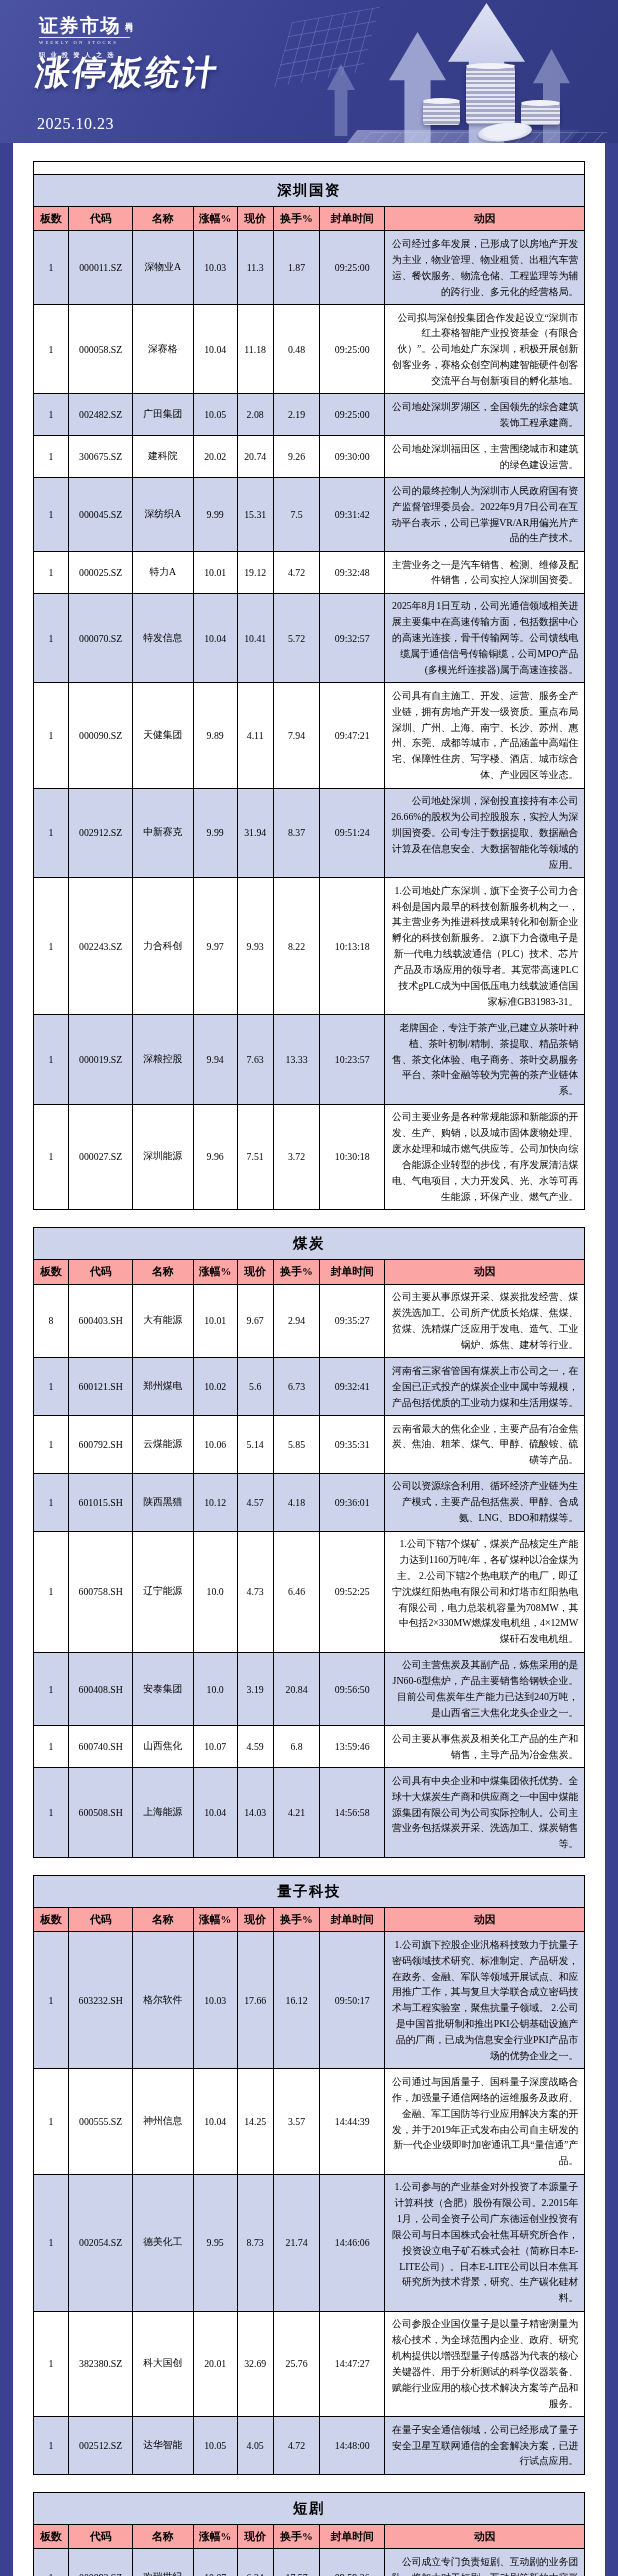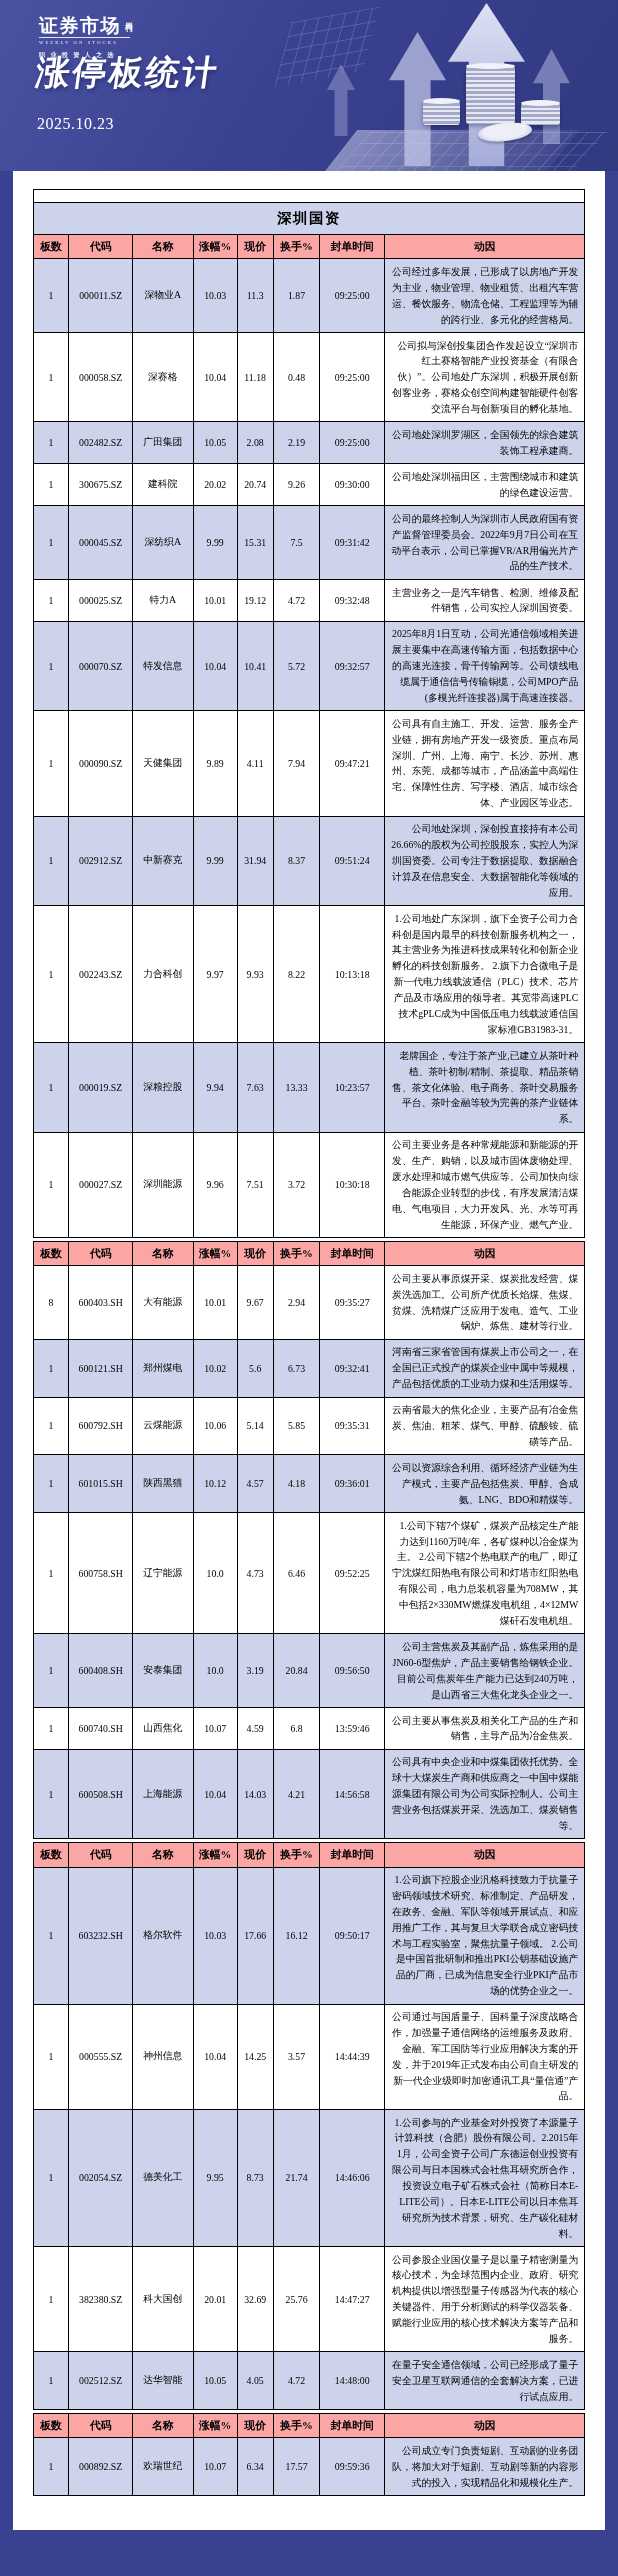--- a/index.html
+++ b/index.html
@@ -1,20 +1,20 @@
 <!DOCTYPE html>
 <html style="font-size:8.2px"><head>
 <meta charset="utf-8">
 <style>
   html,body{margin:0;padding:0;background:#3A4191;}
   body{width:618px;font-family:"Liberation Serif","DejaVu Serif",serif;}
   .page{width:618px;position:relative;}
 
   
-  .hdr{position:relative;height:171px;overflow:hidden;
+  .hdr{position:relative;height:143px;overflow:hidden;
        background:linear-gradient(120deg,#4a52a2 0%,#3a4191 45%,#313981 100%);}
   .illus{position:absolute;right:0;top:0;width:340px;height:171px;}
   .grid1{position:absolute;left:5.2px;top:15.5px;width:88px;height:62px;opacity:.35;
          background-image:linear-gradient(rgba(160,175,235,.9) 1px,transparent 1px),
                           linear-gradient(90deg,rgba(160,175,235,.9) 1px,transparent 1px);
          background-size:13.4px 13.4px;transform:skewY(-10deg) skewX(-16deg);}
   .grid2{position:absolute;left:67px;bottom:-18px;width:237px;height:57px;opacity:.3;
          background-image:linear-gradient(rgba(210,218,248,.9) 0.5px,transparent 0.5px),
                           linear-gradient(90deg,rgba(210,218,248,.9) 0.5px,transparent 0.5px);
          background-size:15.5px 11.3px;transform:skewX(-42deg);}
@@ -51,21 +51,21 @@
 
   .big-title{position:absolute;left:36px;top:50px;color:#fff;font-size:34px;font-weight:900;
              letter-spacing:2.6px;transform:skewX(-8deg);
              font-family:"Liberation Sans","DejaVu Sans",sans-serif;
              text-shadow:1.5px 2.1px 4.1px rgba(8,10,40,.4);}
   .hdr-date{position:absolute;left:37px;top:115px;color:#fff;font-size:16px;letter-spacing:0.5px;}
 
   
   .panel{margin:0 13px 27px 13px;background:#fff;padding:17.5px 19.6px 31px 19.6px;}
   table.sec-table{width:100%;border-collapse:collapse;table-layout:fixed;
-                  border:1.3px solid #000;margin-bottom:3px;}
+                  border:1.3px solid #000;margin-bottom:17px;}
   table.sec-table th,table.sec-table td{border:0.5px solid #000;color:#000;}
   tr.pre-row th{height:10.3px;background:#fff;border-bottom:1px solid #000;}
   tr.title-row th{background:#CCD3EA;font-size:14.4px;font-weight:bold;padding:6.2px 0;
                   letter-spacing:1.5px;border-bottom:0.8px solid #000;}
   tr.head-row th{background:#fca5a5;font-size:10.8px;font-weight:bold;padding:4.6px 1px;}
   td{font-size:9.8px;text-align:center;padding:4.1px 2.1px;word-wrap:break-word;}
   td.reason{text-align:right;padding:4.6px 6.2px;line-height:1.62;}
   tr.row-blue td{background:#CCD3EA;}
   tr.row-white td{background:#FFFFFF;}
 </style>
@@ -262,20 +262,23 @@
             <col style="width: 6.5%;">
             <col style="width: 11.5%;">
             <col style="width: 11%;">
             <col style="width: 8%;">
             <col style="width: 6.5%;">
             <col style="width: 8.5%;">
             <col style="width: 11.7%;">
             <col style="width: 36.3%;">
           </colgroup>
           <thead>
+            <tr class="title-row">
+              <th colspan="8">煤炭</th>
+            </tr>
             <tr class="head-row">
               <th>板数</th>
               <th>代码</th>
               <th>名称</th>
               <th>涨幅%</th>
               <th>现价</th>
               <th>换手%</th>
               <th>封单时间</th>
               <th>动因</th>
             </tr>
@@ -368,20 +371,23 @@
             <col style="width: 6.5%;">
             <col style="width: 11.5%;">
             <col style="width: 11%;">
             <col style="width: 8%;">
             <col style="width: 6.5%;">
             <col style="width: 8.5%;">
             <col style="width: 11.7%;">
             <col style="width: 36.3%;">
           </colgroup>
           <thead>
+            <tr class="title-row">
+              <th colspan="8">量子科技</th>
+            </tr>
             <tr class="head-row">
               <th>板数</th>
               <th>代码</th>
               <th>名称</th>
               <th>涨幅%</th>
               <th>现价</th>
               <th>换手%</th>
               <th>封单时间</th>
               <th>动因</th>
             </tr>
@@ -444,20 +450,23 @@
             <col style="width: 6.5%;">
             <col style="width: 11.5%;">
             <col style="width: 11%;">
             <col style="width: 8%;">
             <col style="width: 6.5%;">
             <col style="width: 8.5%;">
             <col style="width: 11.7%;">
             <col style="width: 36.3%;">
           </colgroup>
           <thead>
+            <tr class="title-row">
+              <th colspan="8">短剧</th>
+            </tr>
             <tr class="head-row">
               <th>板数</th>
               <th>代码</th>
               <th>名称</th>
               <th>涨幅%</th>
               <th>现价</th>
               <th>换手%</th>
               <th>封单时间</th>
               <th>动因</th>
             </tr>

